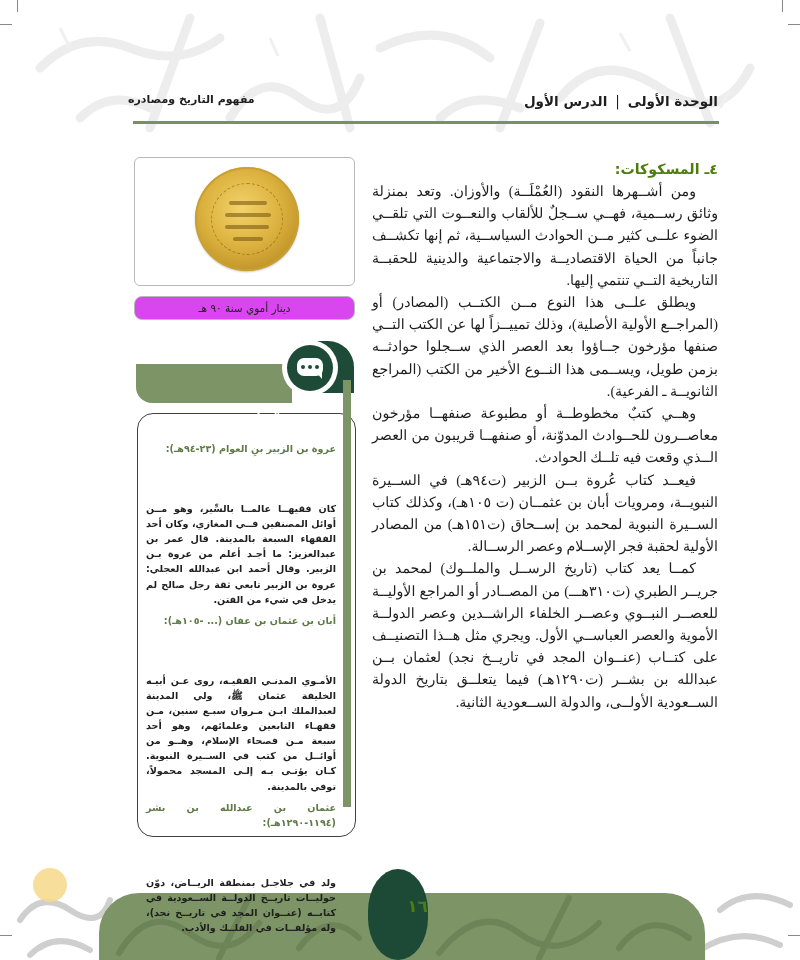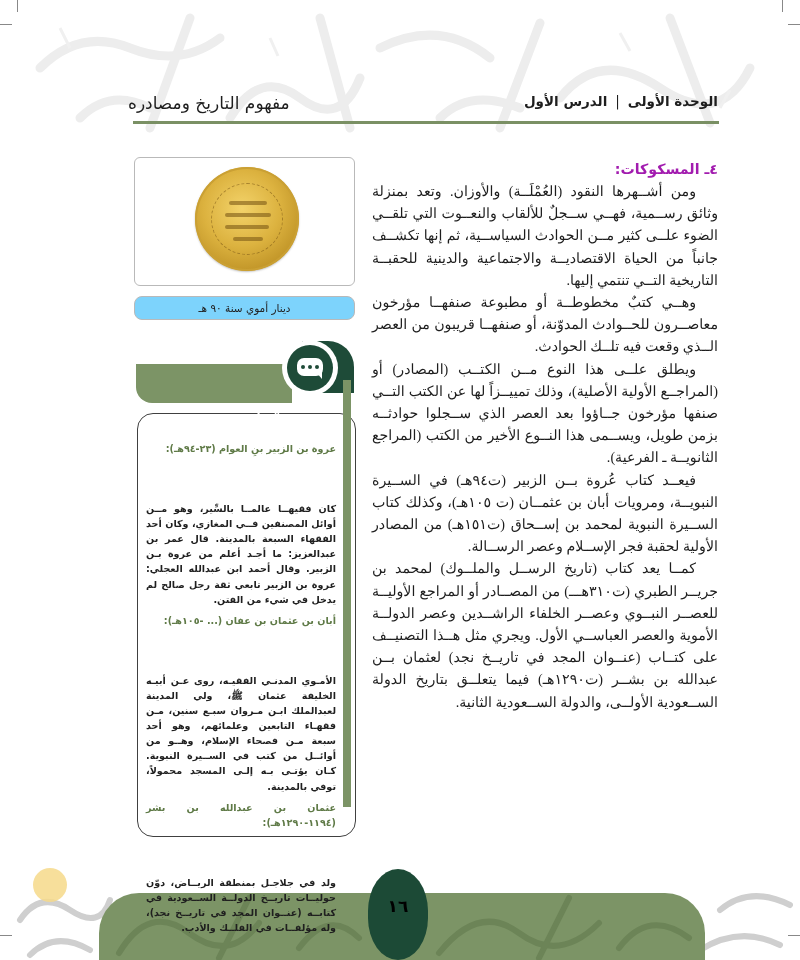--- a/index.html
+++ b/index.html
@@ -9,37 +9,37 @@
   
   .bg-top { position: absolute; left: 20px; top: 8px; width: 770px; height: 125px; overflow: hidden; z-index: 0; }
   .bg-bottom { position: absolute; left: 0; top: 880px; width: 800px; height: 80px; overflow: hidden; z-index: 0; }
 
   .crop-mark { position: absolute; background: #888; z-index: 1; }
 
   
   .header { position: absolute; top: 93px; left: 128px; width: 590px; height: 20px; z-index: 2; }
   .header-right { position: absolute; right: 0; top: 0; font-weight: bold; font-size: 13.5px; color: #1e1e1e; white-space: nowrap; }
   .header-right .sep { margin: 0 8px; font-weight: normal; }
-  .header-left { position: absolute; left: 0; top: 0; font-weight: normal; font-size: 17px; color: #1e1e1e; white-space: nowrap; }
+  .header-left { position: absolute; left: 0; top: 0; font-weight: bold; font-size: 11px; color: #1e1e1e; white-space: nowrap; }
   .rule-right { position: absolute; top: 121px; left: 392px; width: 327px; height: 3px; background: #7a9064; z-index: 2; }
   .rule-left { position: absolute; top: 121px; left: 133px; width: 260px; height: 3px; background: #7a9064; z-index: 2; }
 
   
   .main { position: absolute; top: 158px; left: 372px; width: 346px; z-index: 2; font-size: 14.2px; line-height: 22.2px; text-align: justify; text-align-last: right; color: #1d1d1d; }
-  .main h3 { font-size: 14.2px; font-weight: bold; color: #a21caf; line-height: 22px; }
+  .main h3 { font-size: 14.2px; font-weight: bold; color: #4d7c0f; line-height: 22px; }
   .main p { text-indent: 22px; font-family: Liberation Serif, serif; }
 
   
   .coin-box { position: absolute; top: 157px; left: 134px; width: 221px; height: 129px; border: 1px solid #b9b9b9; border-radius: 6px; background: #fff; z-index: 2; }
   .coin { position: absolute; left: 60px; top: 9px; width: 104px; height: 104px; border-radius: 50%;
           background: radial-gradient(circle at 45% 40%, #f3d36a 0%, #dcb23f 45%, #c19528 75%, #a87f22 100%);
           box-shadow: 0 0 0 2px #caa034 inset, 0 1px 2px rgba(0,0,0,0.25); }
   .coin-inner { position: absolute; left: 16px; top: 16px; width: 72px; height: 72px; border-radius: 50%; border: 1.5px dashed rgba(120,85,20,0.55); }
   .coin-line { position: absolute; height: 4px; background: rgba(125,90,22,0.6); border-radius: 2px; }
-  .caption-box { position: absolute; top: 296px; left: 134px; width: 221px; height: 24px; border: 1px solid #b9b9b9; border-radius: 8px; background: #7dd3fc; z-index: 2; text-align: center; font-size: 10.5px; line-height: 22px; color: #222; }
+  .caption-box { position: absolute; top: 296px; left: 134px; width: 221px; height: 24px; border: 1px solid #b9b9b9; border-radius: 8px; background: #d946ef; z-index: 2; text-align: center; font-size: 10.5px; line-height: 22px; color: #222; }
 
   
   .tr-banner { position: absolute; top: 364px; left: 136px; width: 156px; height: 39px; background: #7c9466; border-radius: 0 0 0 16px; z-index: 2; }
   .tr-title { position: absolute; top: 364px; left: 140px; width: 140px; height: 39px; font-size: 22px; line-height: 39px; color: #ffffff; z-index: 3; letter-spacing: 1px; margin-top: 32px; }
   .tr-corner { position: absolute; top: 341px; left: 302px; width: 52px; height: 52px; background: #1e4b38; border-radius: 0 26px 0 0; z-index: 2; }
   .tr-stem { position: absolute; top: 380px; left: 343px; width: 8px; height: 427px; background: #7c9466; z-index: 3; }
   .tr-circle-outer { position: absolute; top: 340px; left: 282px; width: 56px; height: 56px; border-radius: 50%; background: #ffffff; z-index: 4; }
   .tr-circle { position: absolute; top: 345px; left: 287px; width: 46px; height: 46px; border-radius: 50%; background: #1e4b38; z-index: 5; }
   .tr-bubble { position: absolute; top: 358px; left: 297px; width: 26px; height: 18px; border-radius: 7px; background: #fff; z-index: 6; }
   .tr-bubble-tail { position: absolute; top: 372px; left: 316px; width: 0; height: 0; border-left: 6px solid transparent; border-top: 7px solid #fff; z-index: 6; }
@@ -47,21 +47,21 @@
 
   .tr-box { position: absolute; top: 413px; left: 137px; width: 219px; height: 424px; border: 1.5px solid #404040; border-radius: 16px; background: #fff; z-index: 2; }
   .tr-content { position: absolute; top: 441px; left: 146px; width: 190px; z-index: 4; font-size: 9.6px; line-height: 15.1px; text-align: justify; text-align-last: right; color: #1f1f1f; }
   .tr-content .name { color: #5f7a47; font-weight: bold; margin-top: 6px; }
   .tr-content .name:first-child { margin-top: 0; }
   .tr-content .bio { font-weight: bold; margin-top: 45px; }
 
   
   .footer-band { position: absolute; top: 893px; left: 99px; width: 606px; height: 67px; background: #7c9466; border-radius: 40px 40px 0 0; z-index: 2; overflow: hidden; }
   .footer-pill { position: absolute; top: 869px; left: 368px; width: 60px; height: 91px; border-radius: 30px / 42px; background: #1c4a36; z-index: 4; text-align: center; }
-  .page-number { position: absolute; top: 878px; left: 368px; width: 60px; text-align: center; font-size: 17px; font-weight: bold; color: #000000; z-index: 5; line-height: 56px; }
+  .page-number { position: absolute; top: 878px; left: 368px; width: 60px; font-size: 17px; font-weight: bold; color: #4d7c0f; z-index: 5; line-height: 56px; }
   .logo-sun { position: absolute; top: 868px; left: 33px; width: 34px; height: 34px; border-radius: 50%; background: #f6d98a; opacity: 0.85; z-index: 3; }
 </style>
 </head>
 <body>
 
 <div class="bg-top">
   <svg width="770" height="125" viewBox="0 0 770 125">
     <g fill="none" stroke="#ededed" stroke-width="9" stroke-linecap="round">
       <path d="M20 60 Q60 20 110 40 T200 30"></path>
       <path d="M130 120 L170 10"></path>
@@ -102,22 +102,22 @@
     <span>الوحدة الأولى</span><span class="sep">|</span><span>الدرس الأول</span>
   </div>
   <div class="header-left">مفهوم التاريخ ومصادره</div>
 </div>
 <div class="rule-right"></div>
 <div class="rule-left"></div>
 
 <div class="main">
   <h3>٤ـ المسكوكات:</h3>
   <p>ومن أشــهرها النقود (العُمْلَــة) والأوزان. وتعد بمنزلة وثائق رســمية، فهــي ســجلٌ للألقاب والنعــوت التي تلقــي الضوء علــى كثير مــن الحوادث السياســية، ثم إنها تكشــف جانباً من الحياة الاقتصاديــة والاجتماعية والدينية للحقبــة التاريخية التــي تنتمي إليها.</p>
+  <p>ويطلق علــى هذا النوع مــن الكتــب (المصادر) أو (المراجــع الأولية الأصلية)، وذلك تمييــزاً لها عن الكتب التــي صنفها مؤرخون جــاؤوا بعد العصر الذي ســجلوا حوادثــه بزمن طويل، ويســمى هذا النــوع الأخير من الكتب (المراجع الثانويــة ـ الفرعية).</p>
   <p>وهــي كتبٌ مخطوطــة أو مطبوعة صنفهــا مؤرخون معاصــرون للحــوادث المدوّنة، أو صنفهــا قريبون من العصر الــذي وقعت فيه تلــك الحوادث.</p>
-  <p>ويطلق علــى هذا النوع مــن الكتــب (المصادر) أو (المراجــع الأولية الأصلية)، وذلك تمييــزاً لها عن الكتب التــي صنفها مؤرخون جــاؤوا بعد العصر الذي ســجلوا حوادثــه بزمن طويل، ويســمى هذا النــوع الأخير من الكتب (المراجع الثانويــة ـ الفرعية).</p>
   <p>فيعــد كتاب عُروة بــن الزبير (ت٩٤هـ) في الســيرة النبويــة، ومرويات أبان بن عثمــان (ت ١٠٥هـ)، وكذلك كتاب الســيرة النبوية لمحمد بن إســحاق (ت١٥١هـ) من المصادر الأولية لحقبة فجر الإســلام وعصر الرســالة.</p>
   <p>كمــا يعد كتاب (تاريخ الرســل والملــوك) لمحمد بن جريــر الطبري (ت٣١٠هـــ) من المصــادر أو المراجع الأوليــة للعصــر النبــوي وعصــر الخلفاء الراشــدين وعصر الدولــة الأموية والعصر العباســي الأول. ويجري مثل هــذا التصنيــف على كتــاب (عنــوان المجد في تاريــخ نجد) لعثمان بــن عبدالله بن بشــر (ت١٢٩٠هـ) فيما يتعلــق بتاريخ الدولة الســعودية الأولــى، والدولة الســعودية الثانية.</p>
 </div>
 
 <div class="coin-box">
   <div class="coin" title="دينار أموي">
     <div class="coin-inner"></div>
     <div class="coin-line" style="left:34px;top:34px;width:38px;"></div>
     <div class="coin-line" style="left:30px;top:46px;width:46px;"></div>
     <div class="coin-line" style="left:30px;top:58px;width:44px;"></div>

